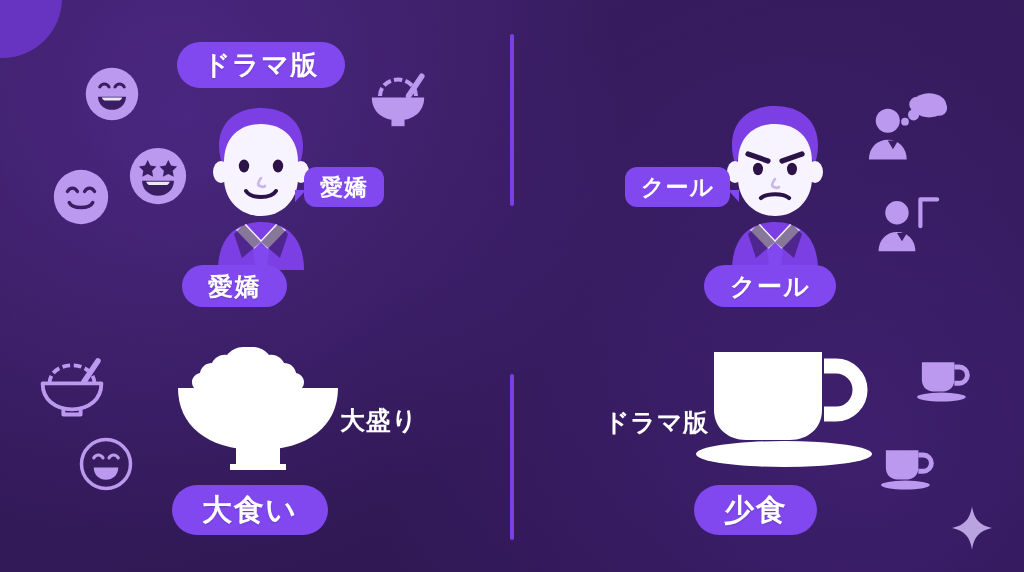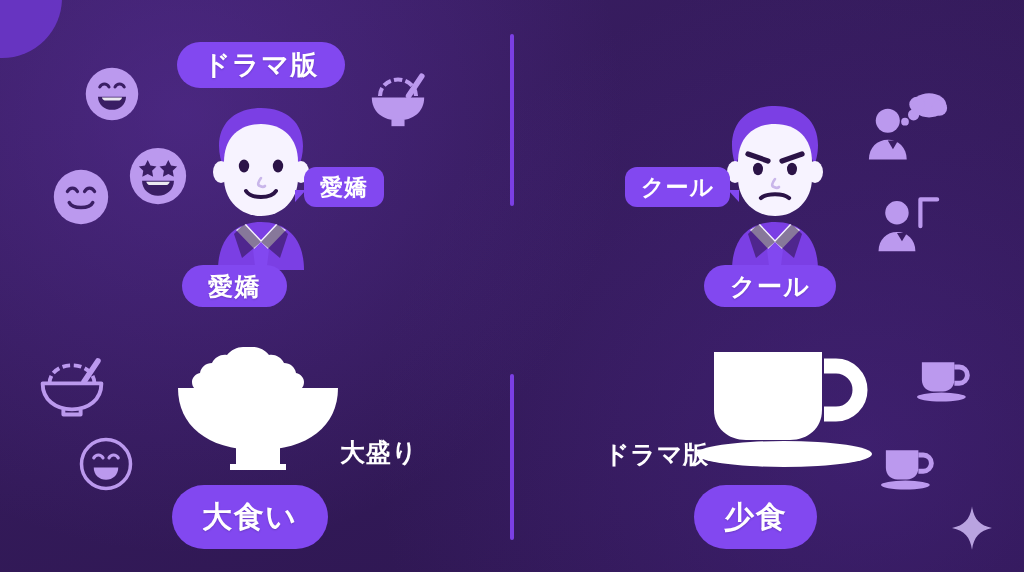--- a/index.html
+++ b/index.html
@@ -43,21 +43,21 @@
     background: #8248f0;
     color: #ffffff;
     border-radius: 999px;
     font-weight: 700;
     letter-spacing: .055em;
     white-space: nowrap;
     text-shadow: 0 1px 2px rgba(0,0,0,.18);
   }
   .pill-head { height: 46px; padding: 0 26px; font-size: 27px; }
   .pill-trait { height: 42px; padding: 0 26px; font-size: 25px; }
-  .pill-foot { height: 64px; padding: 0 30px; font-size: 30px; }
+  .pill-foot { height: 50px; padding: 0 30px; font-size: 30px; }
 
   
   .bubble {
     position: absolute;
     display: flex; align-items: center; justify-content: center;
     background: #8248f0;
     color: #fff;
     border-radius: 12px;
     font-size: 23px; font-weight: 700;
     height: 40px; padding: 0 16px;
@@ -75,21 +75,20 @@
   .bubble.tail-right::after { right: -9px; border-left: 11px solid transparent; }
 
   
   .plain-label {
     position: absolute;
     color: #ffffff;
     font-size: 25px;
     font-weight: 600;
     white-space: nowrap;
     letter-spacing: .03em;
-    margin-top: 32px;
   }
 
   
   #title {
     position: absolute;
     left: 50%; top: 214px;
     transform: translateX(-50%);
     text-align: center;
     color: #ffffff;
     font-size: 37px;

